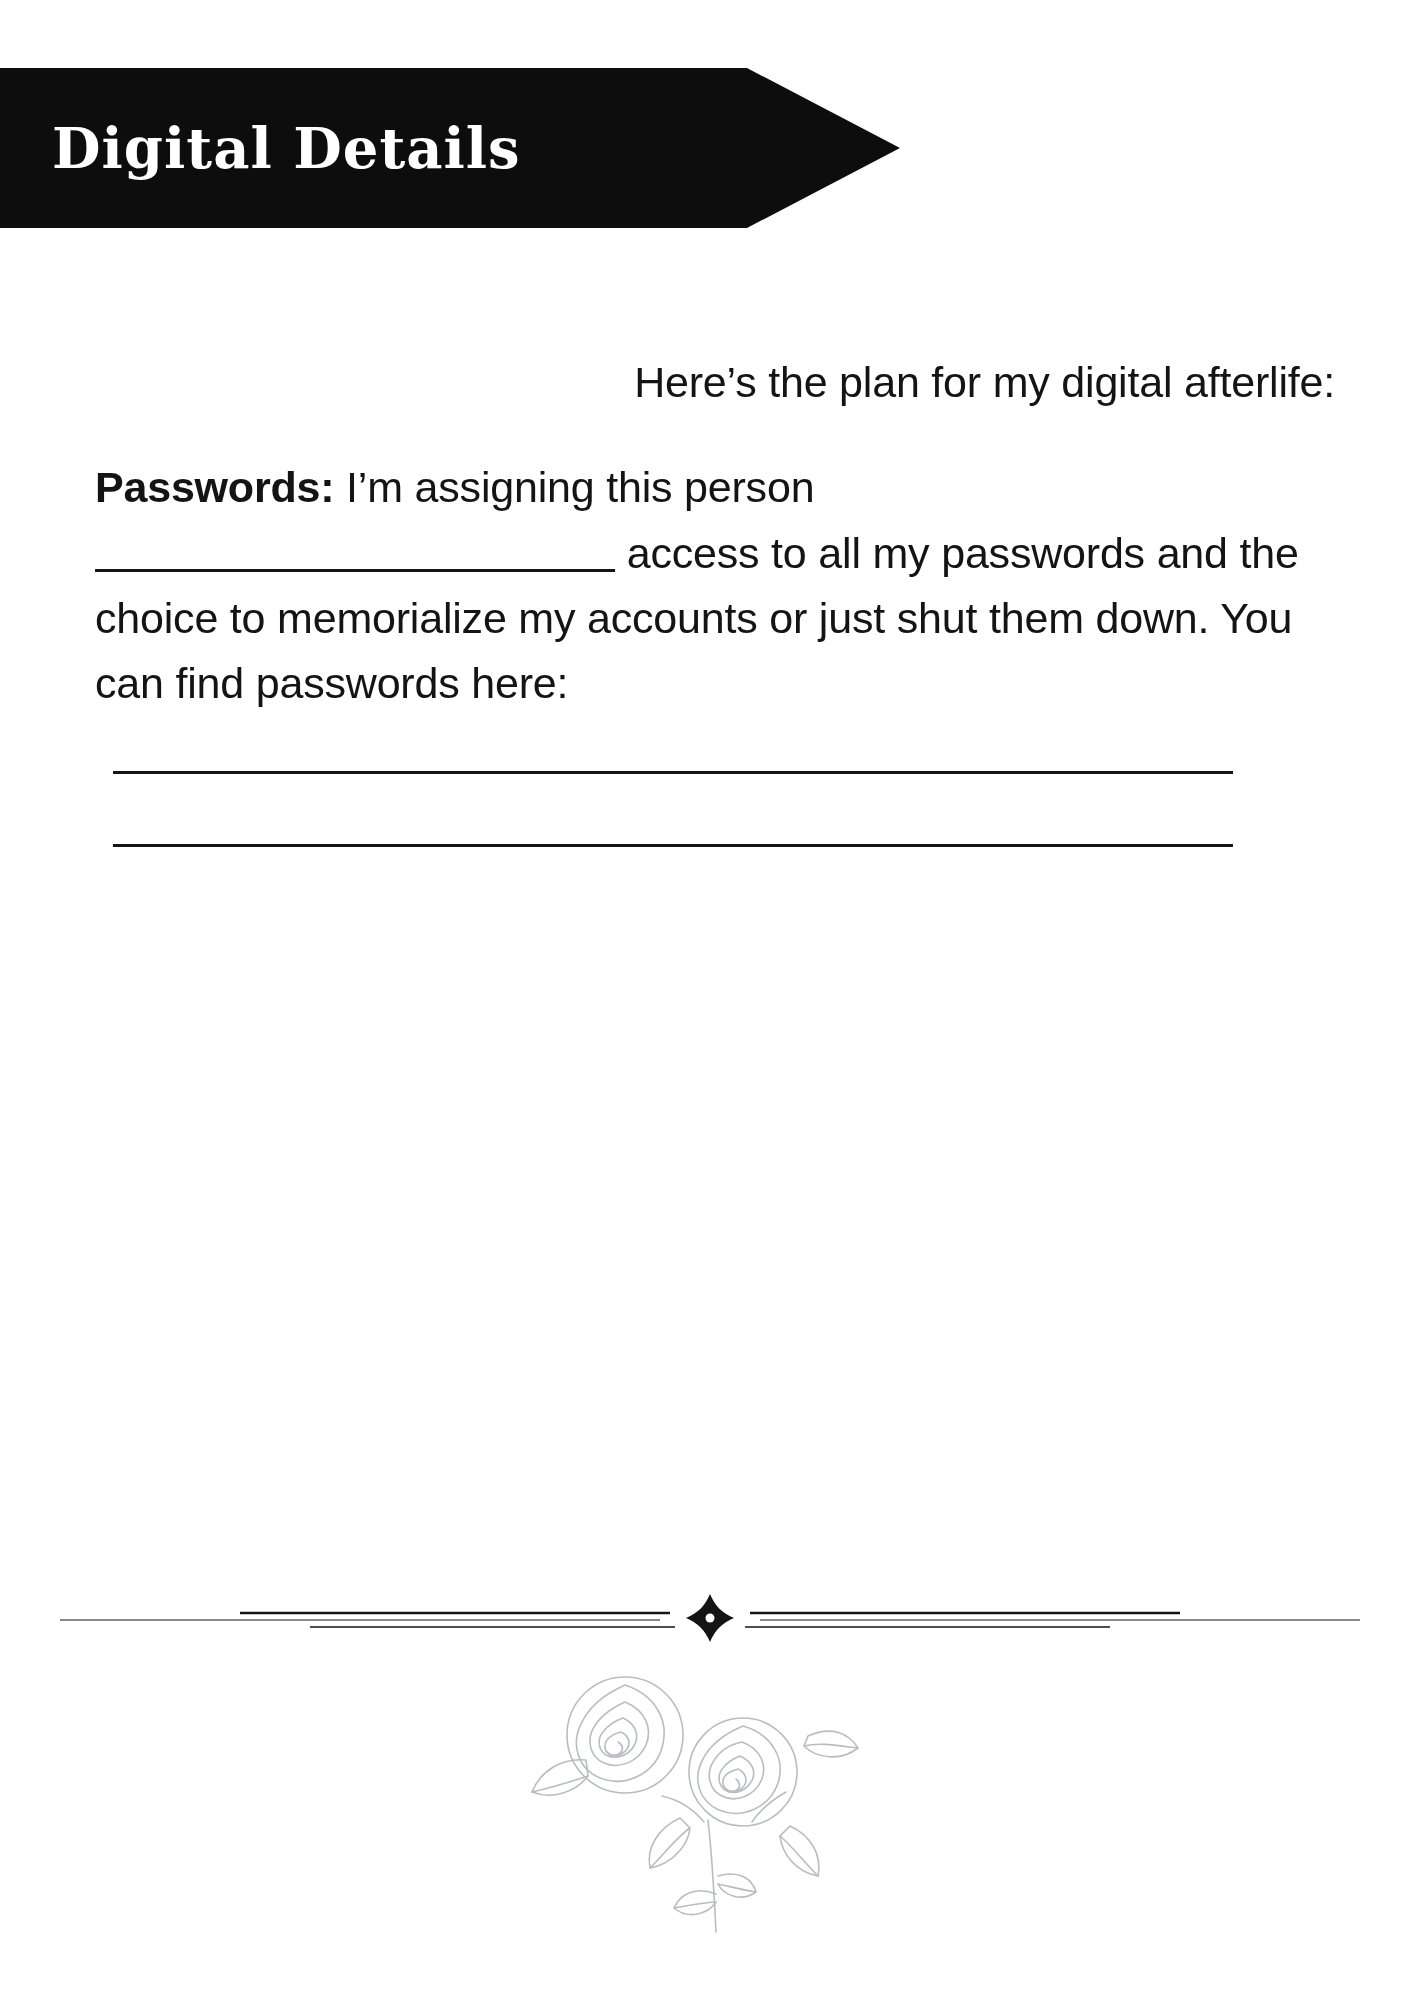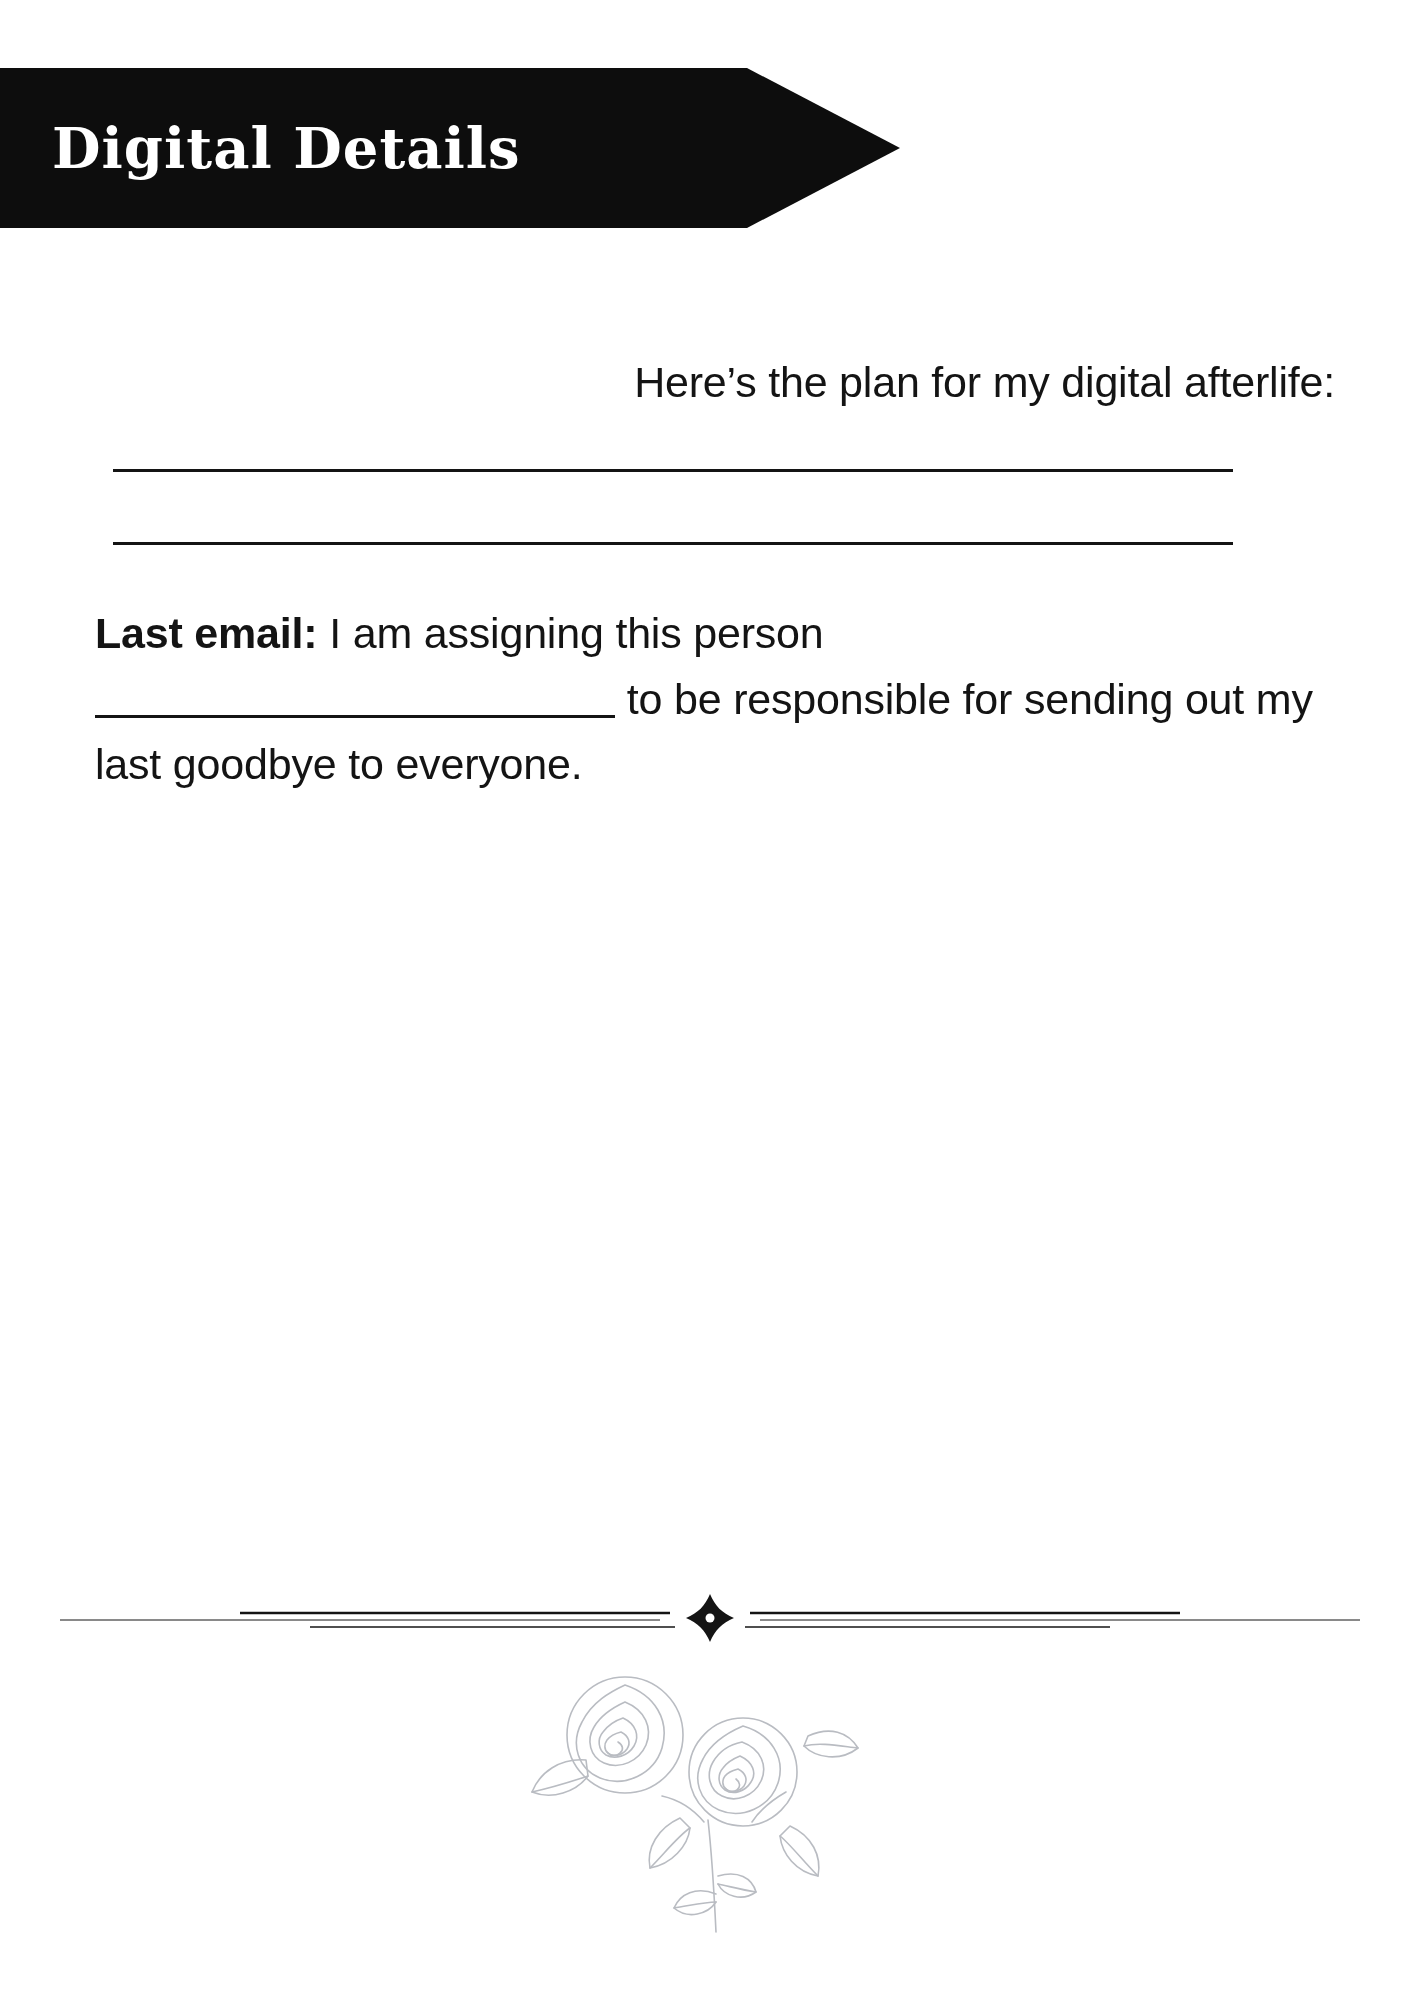--- a/index.html
+++ b/index.html
@@ -123,30 +123,30 @@
 
   <div class="header-banner">
     <div class="banner-shape"></div>
     <div class="banner-title">Digital Details</div>
   </div>
 
   <div class="content">
 
     <p class="para intro">Here’s the plan for my digital afterlife:</p>
 
+    <p class="para">
+      <span class="lead">Passwords:</span><span> I’m assigning this person</span>
+      <span class="blank-inline"></span><span> access to all my passwords and the choice to memorialize my accounts or just shut them down. You can find passwords here:</span>
+    </p>
 
     <div class="ruled-lines">
       <div class="ruled-line"></div>
       <div class="ruled-line"></div>
     </div>
 
-    <p class="para">
-      <span class="lead">Last email:</span><span>  I am assigning this person</span>
-      <span class="blank-inline w2"></span><span> to be responsible for sending out my last goodbye to everyone.</span>
-    </p>
 
     <div class="block-gap"></div>
 
 
   </div>
 
   <div class="divider">
     <svg width="1300" height="70" viewBox="0 0 1300 70" xmlns="http://www.w3.org/2000/svg">
       <g stroke="#141414" fill="none">
         <path d="M0 35 L600 35" stroke-width="1"></path>

